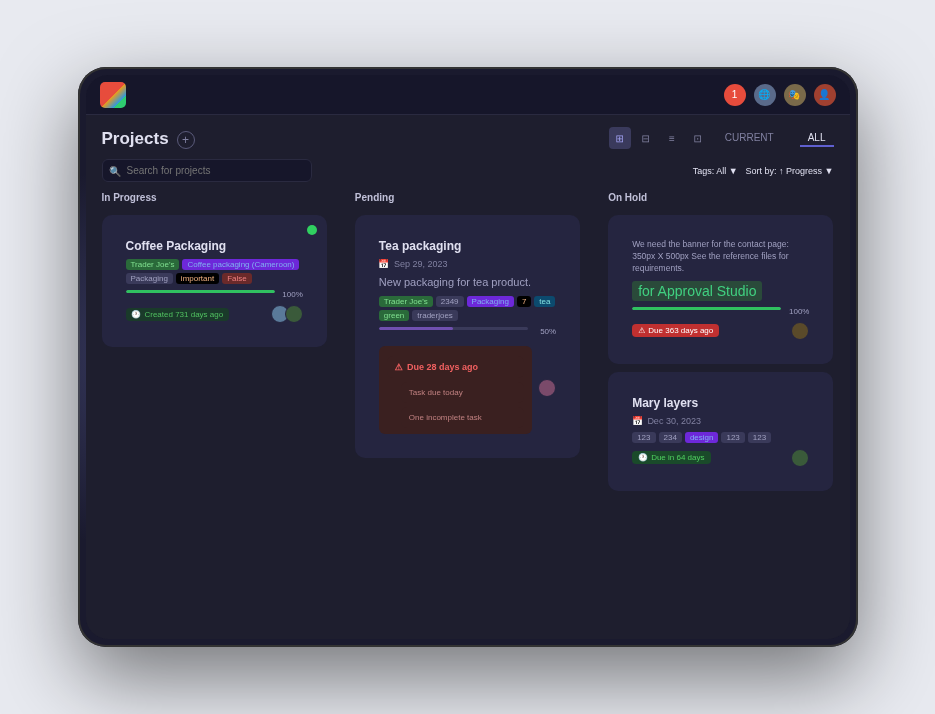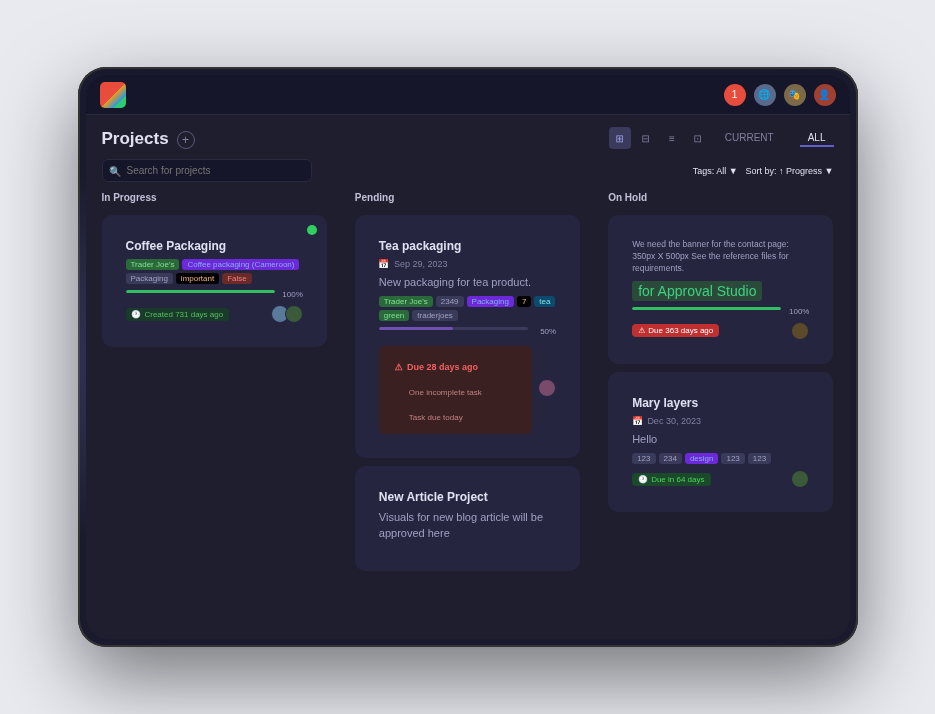--- a/index.html
+++ b/index.html
@@ -595,33 +595,29 @@
                   <div class="progress-bar-fill" style="width:50%;background:#7050b0;"></div>
                 </div>
                 <span class="progress-label">50%</span>
               </div>
               <div class="card-footer">
                 <div class="due-warning-card" style="flex:1;margin-right:6px;">
                   <div class="due-warning-card title">
                     <span>⚠</span>
                     <span>Due 28 days ago</span>
                   </div>
+                  <div class="due-warning-card subtitle">Task due today</div>
                   <div class="due-warning-card subtitle">One incomplete task</div>
-                  <div class="due-warning-card subtitle">Task due today</div>
                 </div>
                 <div class="avatar-stack">
                   <div class="mini-avatar av3"></div>
                 </div>
               </div>
             </div>
 
-            <div class="card">
-              <div class="card-title">New Article Project</div>
-              <div class="card-desc">Visuals for new blog article will be approved here</div>
-            </div>
           </div>
         </div>
 
         <div class="column">
           <div class="column-header">On Hold</div>
           <div class="column-cards">
 
             <div class="card">
               <div class="on-hold-desc">We need the banner for the contact page: 350px X 500px See the reference files for requirements.</div>
               <div class="approval-tag">for Approval Studio</div>
@@ -641,21 +637,20 @@
                 </div>
               </div>
             </div>
 
             <div class="card">
               <div class="card-title">Mary layers</div>
               <div class="card-date">
                 <span>📅</span>
                 <span>Dec 30, 2023</span>
               </div>
-              <div class="card-desc">Hello</div>
               <div class="tags">
                 <span class="tag gray">123</span>
                 <span class="tag gray">234</span>
                 <span class="tag blue">design</span>
                 <span class="tag gray">123</span>
                 <span class="tag gray">123</span>
               </div>
               <div class="card-footer">
                 <div class="due-label upcoming">
                   <span>🕐</span>

